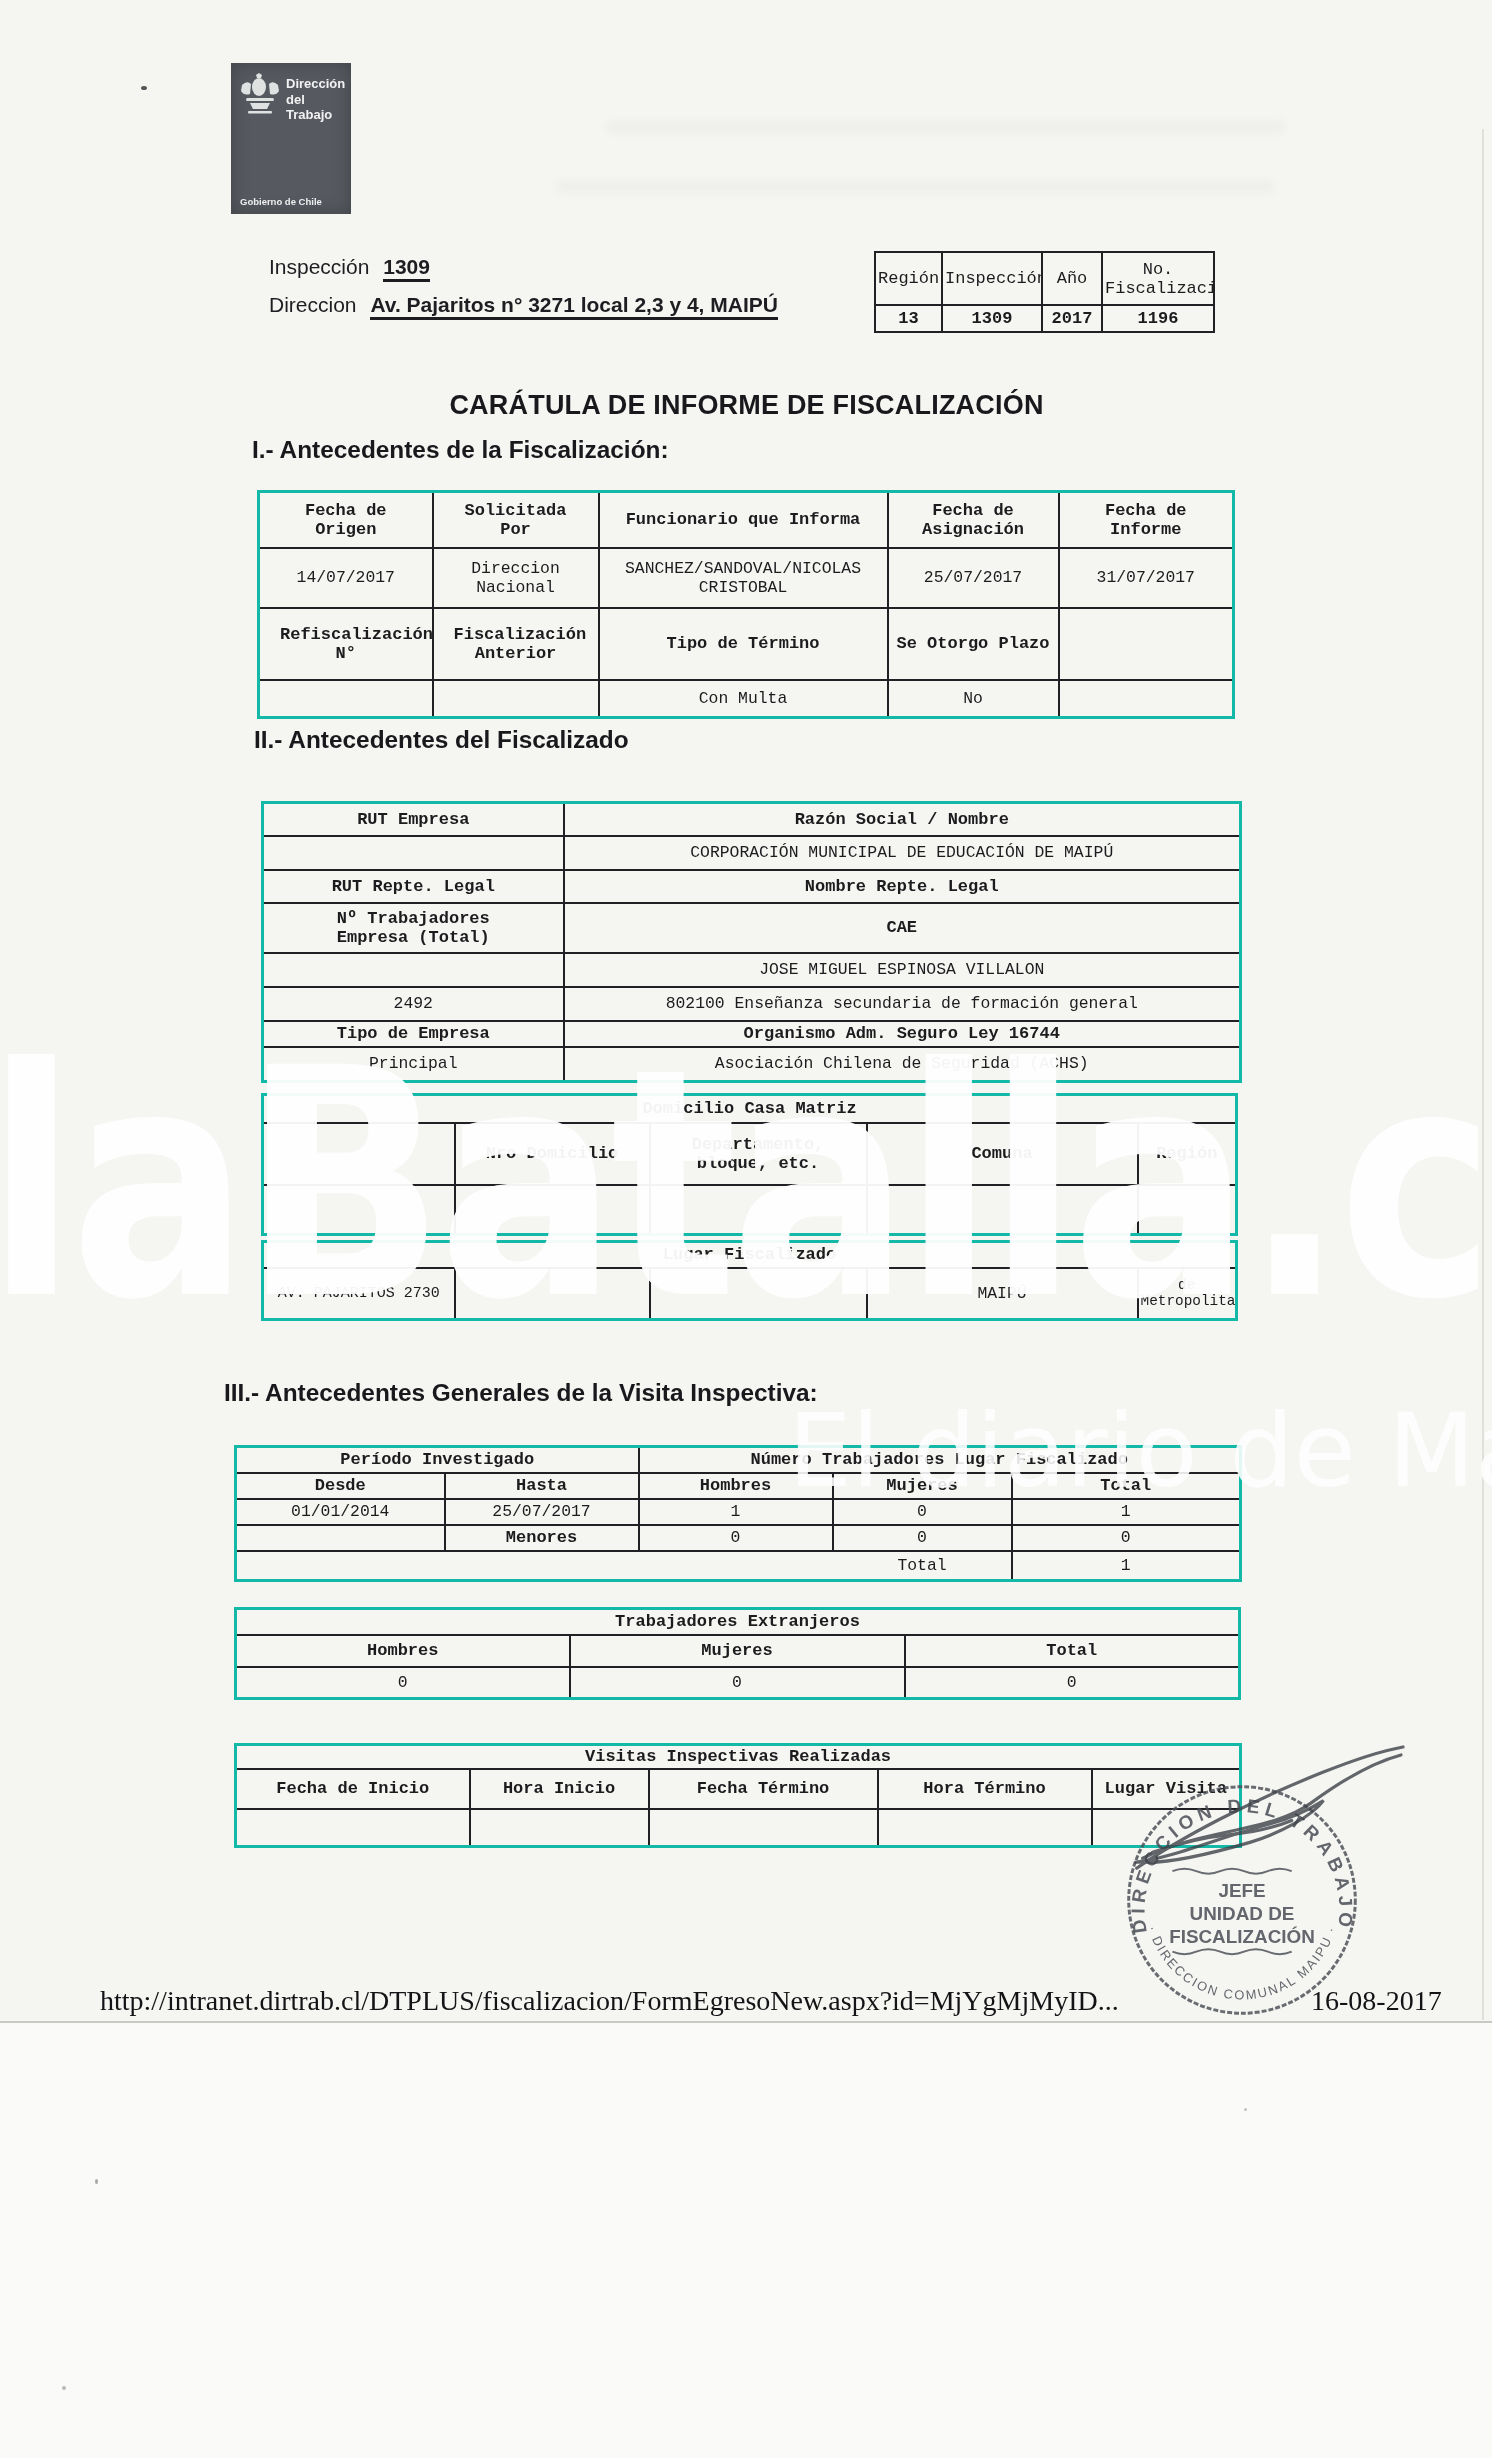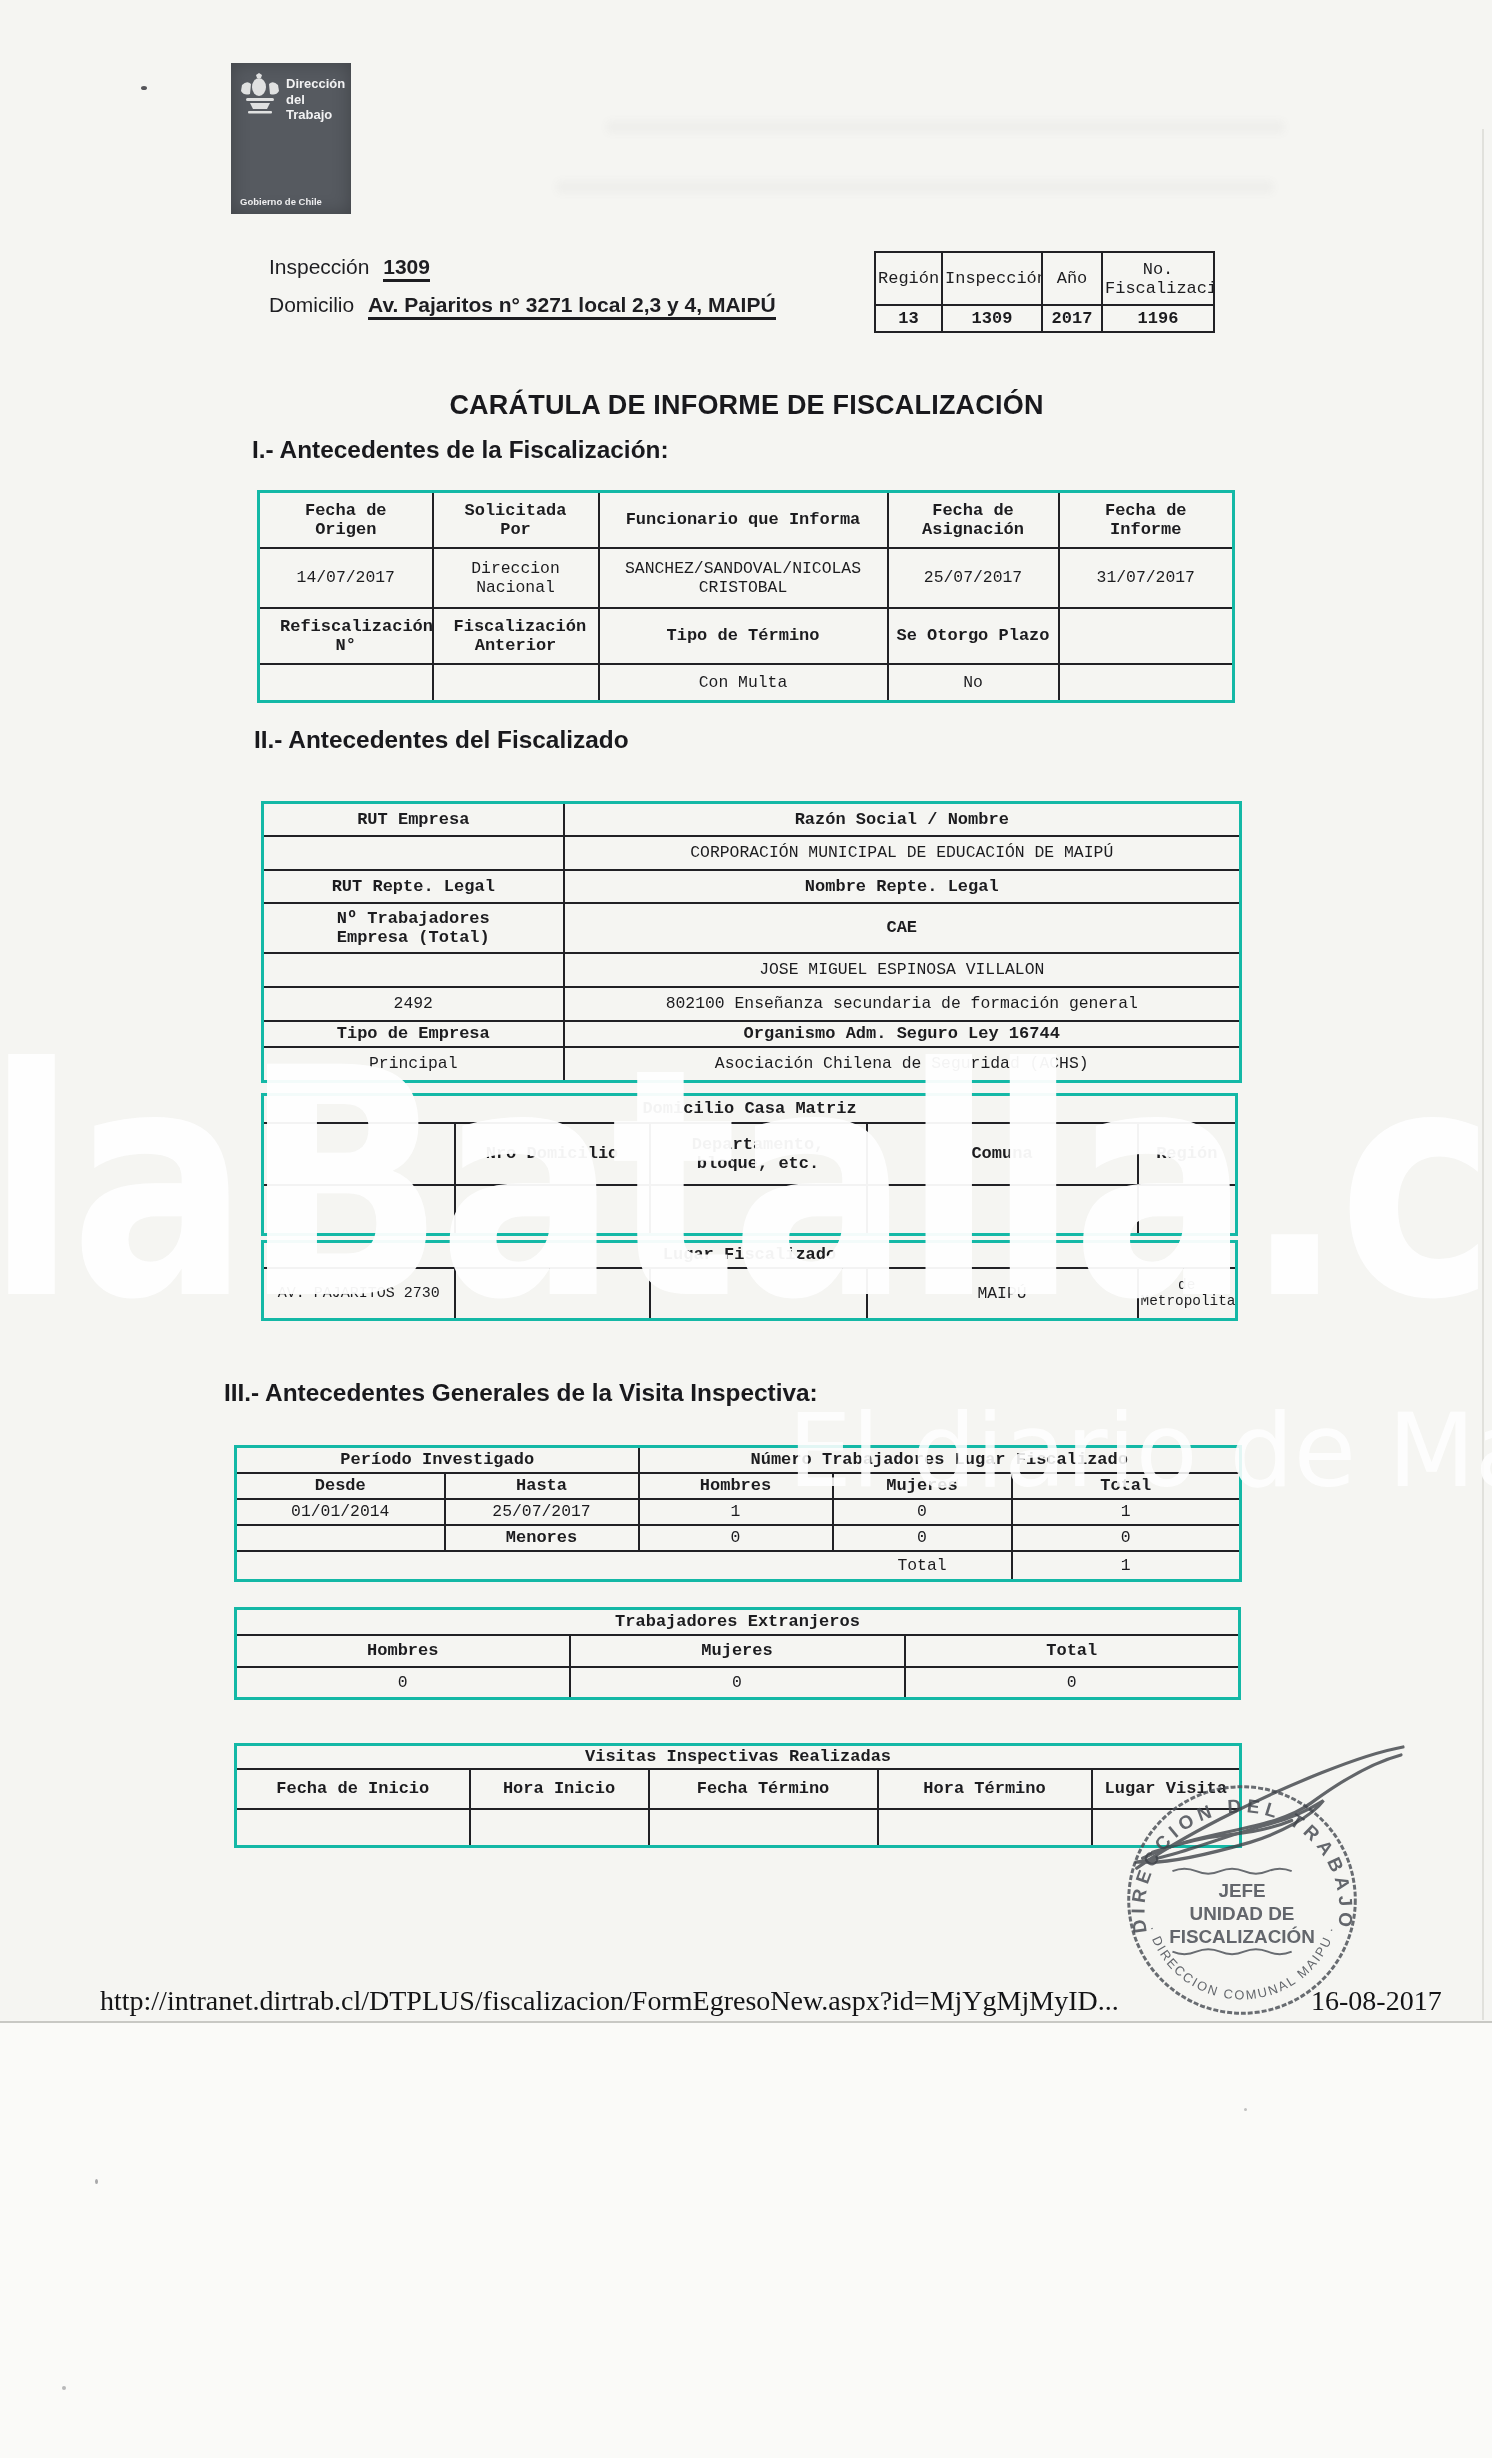--- a/index.html
+++ b/index.html
@@ -63,21 +63,21 @@
     </svg>
     <div class="logo-title">Dirección del Trabajo</div>
     <div class="logo-foot">Gobierno de Chile</div>
   </div>
 
   <div class="abs hline" style="left:269px;top:255px;">
     <span>Inspección</span>
     <span class="uval" style="margin-left:8px;">1309</span>
   </div>
   <div class="abs hline" style="left:269px;top:293px;">
-    <span>Domicilio</span>
+    <span>Direccion</span>
     <span class="uval" style="margin-left:8px;">Av. Pajaritos n° 3271 local 2,3 y 4, MAIPÚ</span>
   </div>
 
   <table class="abs doc-table" style="left:874px;top:251px;width:338px;border-width:2px;">
     <colgroup>
         <col style="width:67px">
         <col style="width:100px">
         <col style="width:60px">
         <col style="width:112px">
       </colgroup>
@@ -117,21 +117,21 @@
       <th style="padding:0 14px;">Fecha de Informe</th>
     </tr>
     <tr style="height:60px;">
       <td>14/07/2017</td>
       <td style="padding:0 1px;margin-left:48px;">Direccion Nacional</td>
       <td style="padding:0 1px;">SANCHEZ/SANDOVAL/NICOLAS CRISTOBAL</td>
       <td>25/07/2017</td>
       <td>31/07/2017</td>
     </tr>
     <tr style="height:54px;">
-      <th style="padding:8px 20px;margin-left:11px;">Refiscalización N°</th>
+      <th style="padding:16px 20px;margin-left:11px;">Refiscalización N°</th>
       <th style="padding:0 20px;">Fiscalización Anterior</th>
       <th>Tipo de Término</th>
       <th>Se Otorgo Plazo</th>
       <th></th>
     </tr>
     <tr style="height:38px;">
       <td></td>
       <td></td>
       <td>Con Multa</td>
       <td>No</td>

